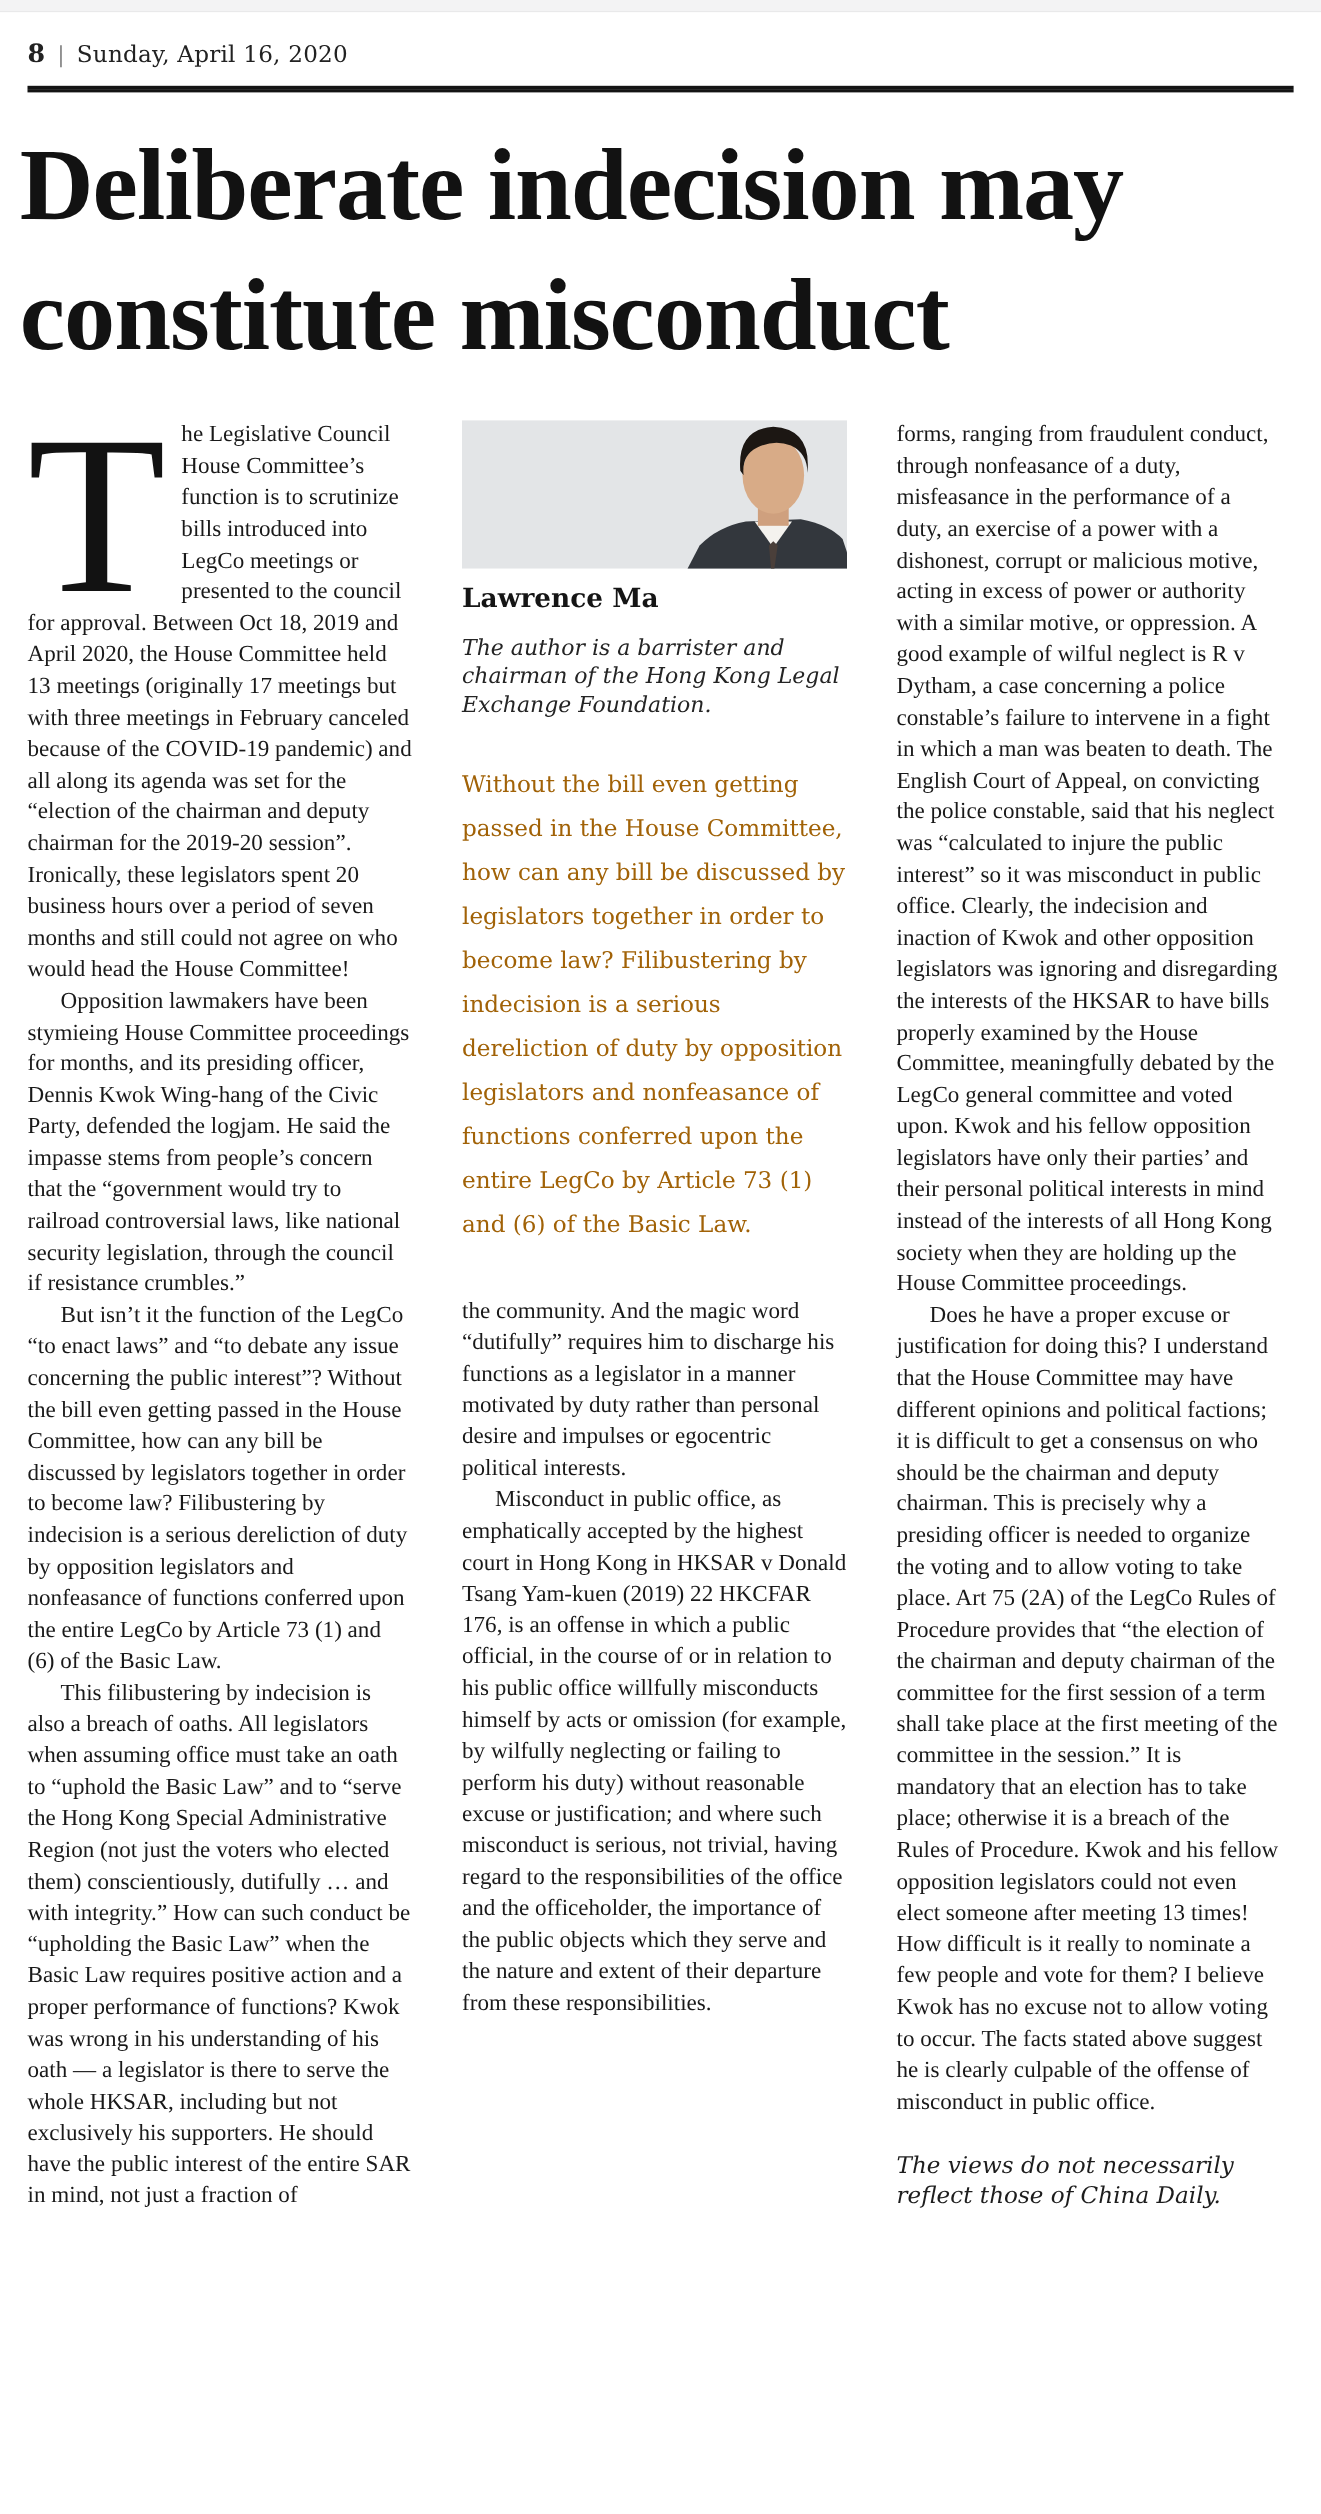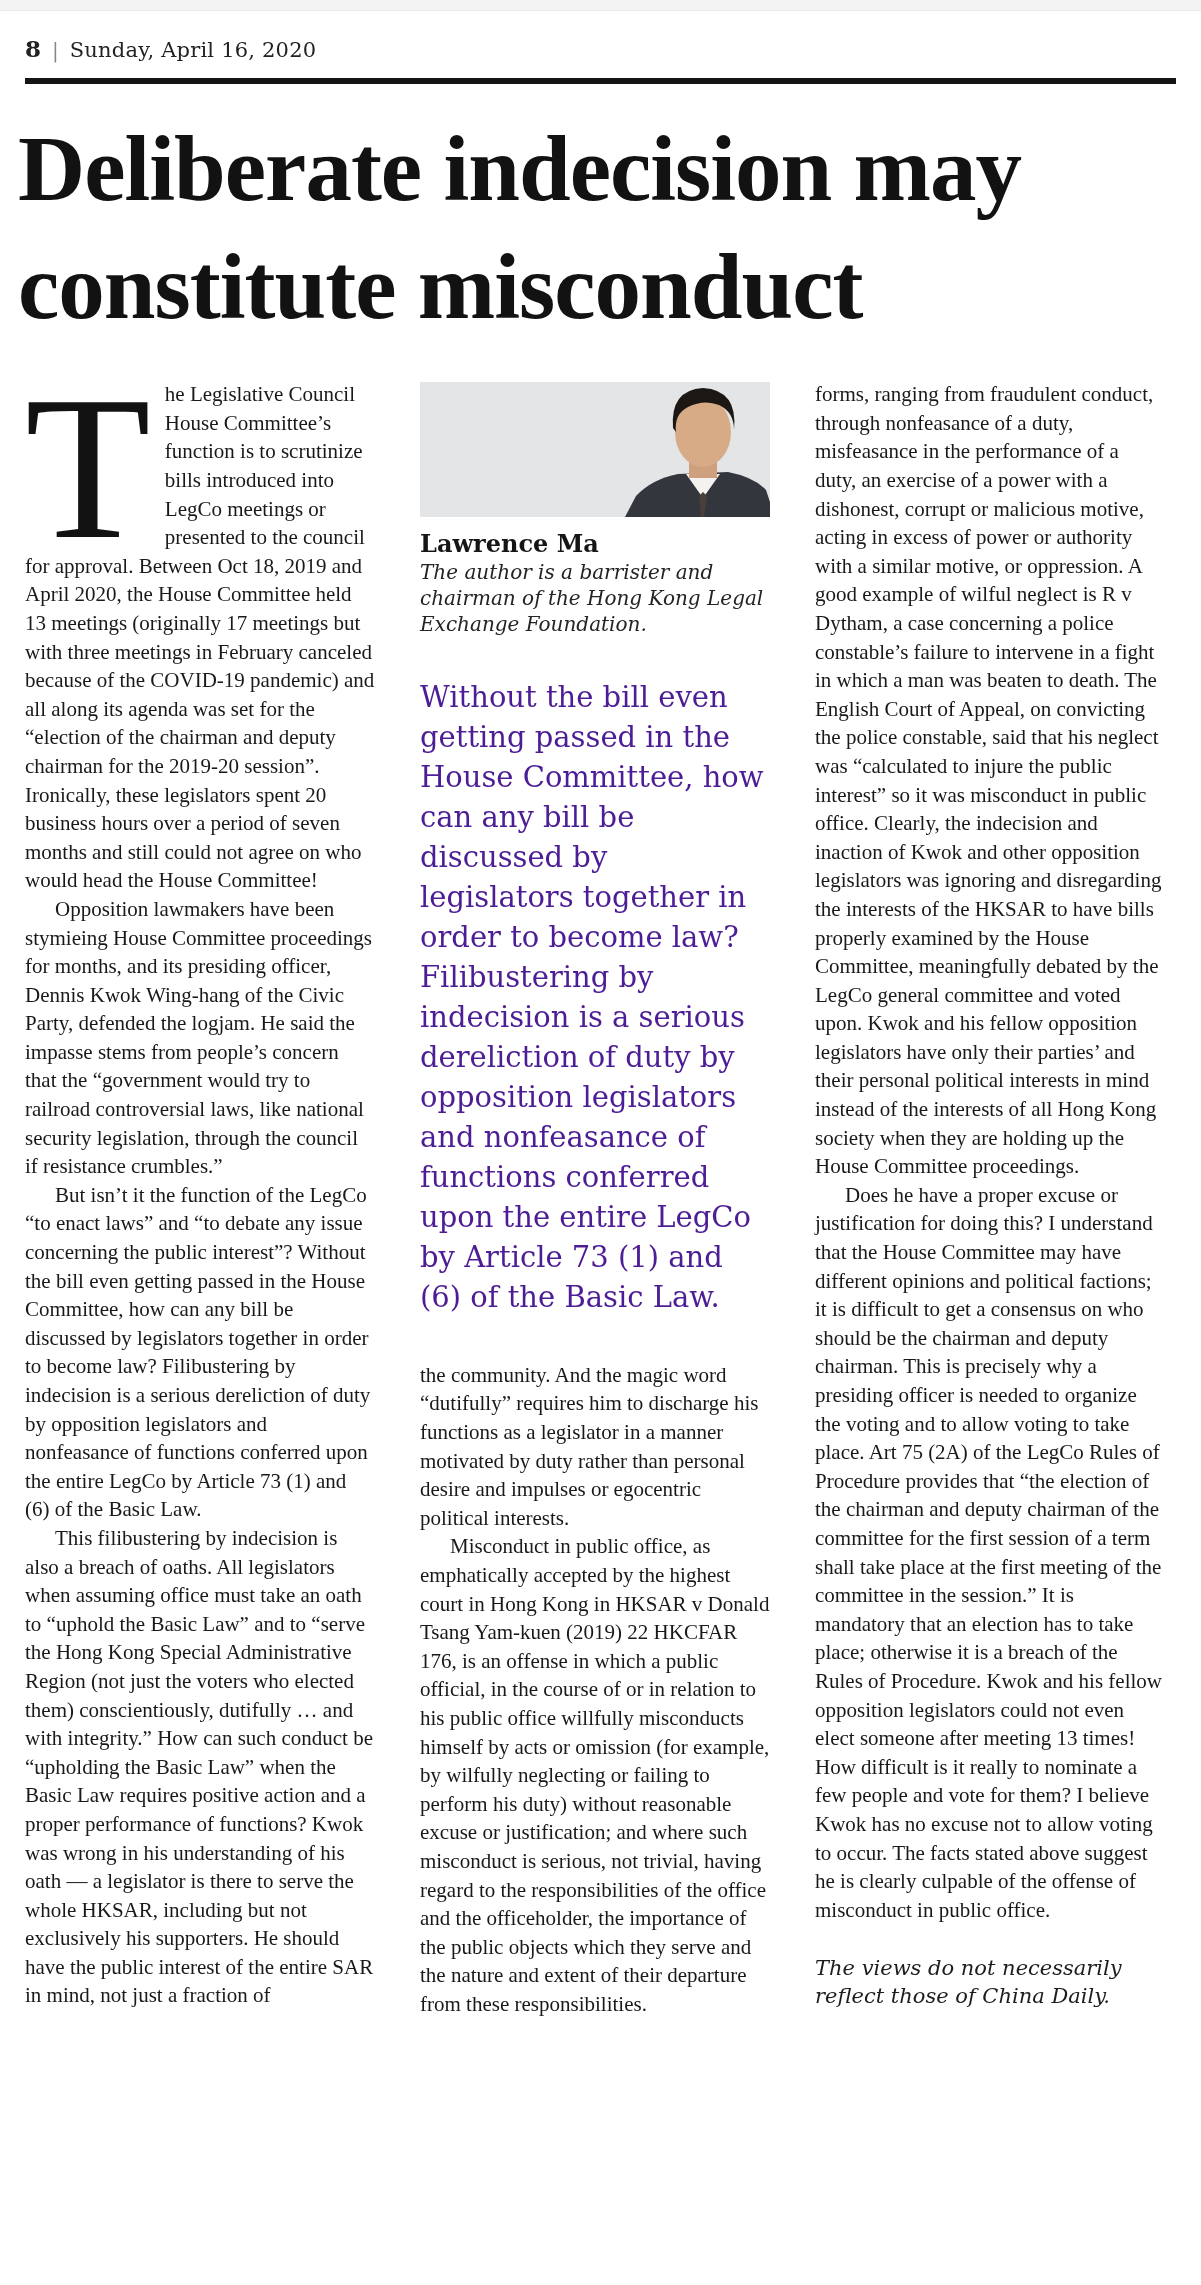--- a/index.html
+++ b/index.html
@@ -31,24 +31,24 @@
   .col{font-size:21px;line-height:28.6px;color:#191919;text-align:left;}
   .para{margin:0;}
   .para.indent{text-indent:30px;}
   .dropcap{float:left;font-family:"Liberation Serif", serif;font-size:206px;line-height:.8;
         padding:6px 14px 0 0;color:#121212;}
   
   .photo{width:350px;height:135px;margin:2px 0 0 0;}
   .author-name{font-family:"DejaVu Serif", serif;font-weight:700;font-size:24px;
         margin-top:13px;color:#151515;}
   .author-bio{font-family:"DejaVu Serif", serif;font-style:italic;font-size:20px;
-        line-height:26px;margin-top:0;color:#242424;}
+        line-height:26px;margin-top:16px;color:#242424;}
   
   .pullquote{margin:40px 0 44px 0;font-family:"DejaVu Serif", serif;
-        font-size:29px;line-height:40px;color:#4c1d95;}
+        font-size:21px;line-height:40px;color:#a16207;}
   
   .footnote{margin:30px 0 0 0;font-family:"DejaVu Serif", serif;font-style:italic;
         font-size:21px;line-height:28px;color:#1d1d1d;}
 </style>
 </head>
 <body>
 
 <div class="page">
 
   <div class="top-strip"></div>

